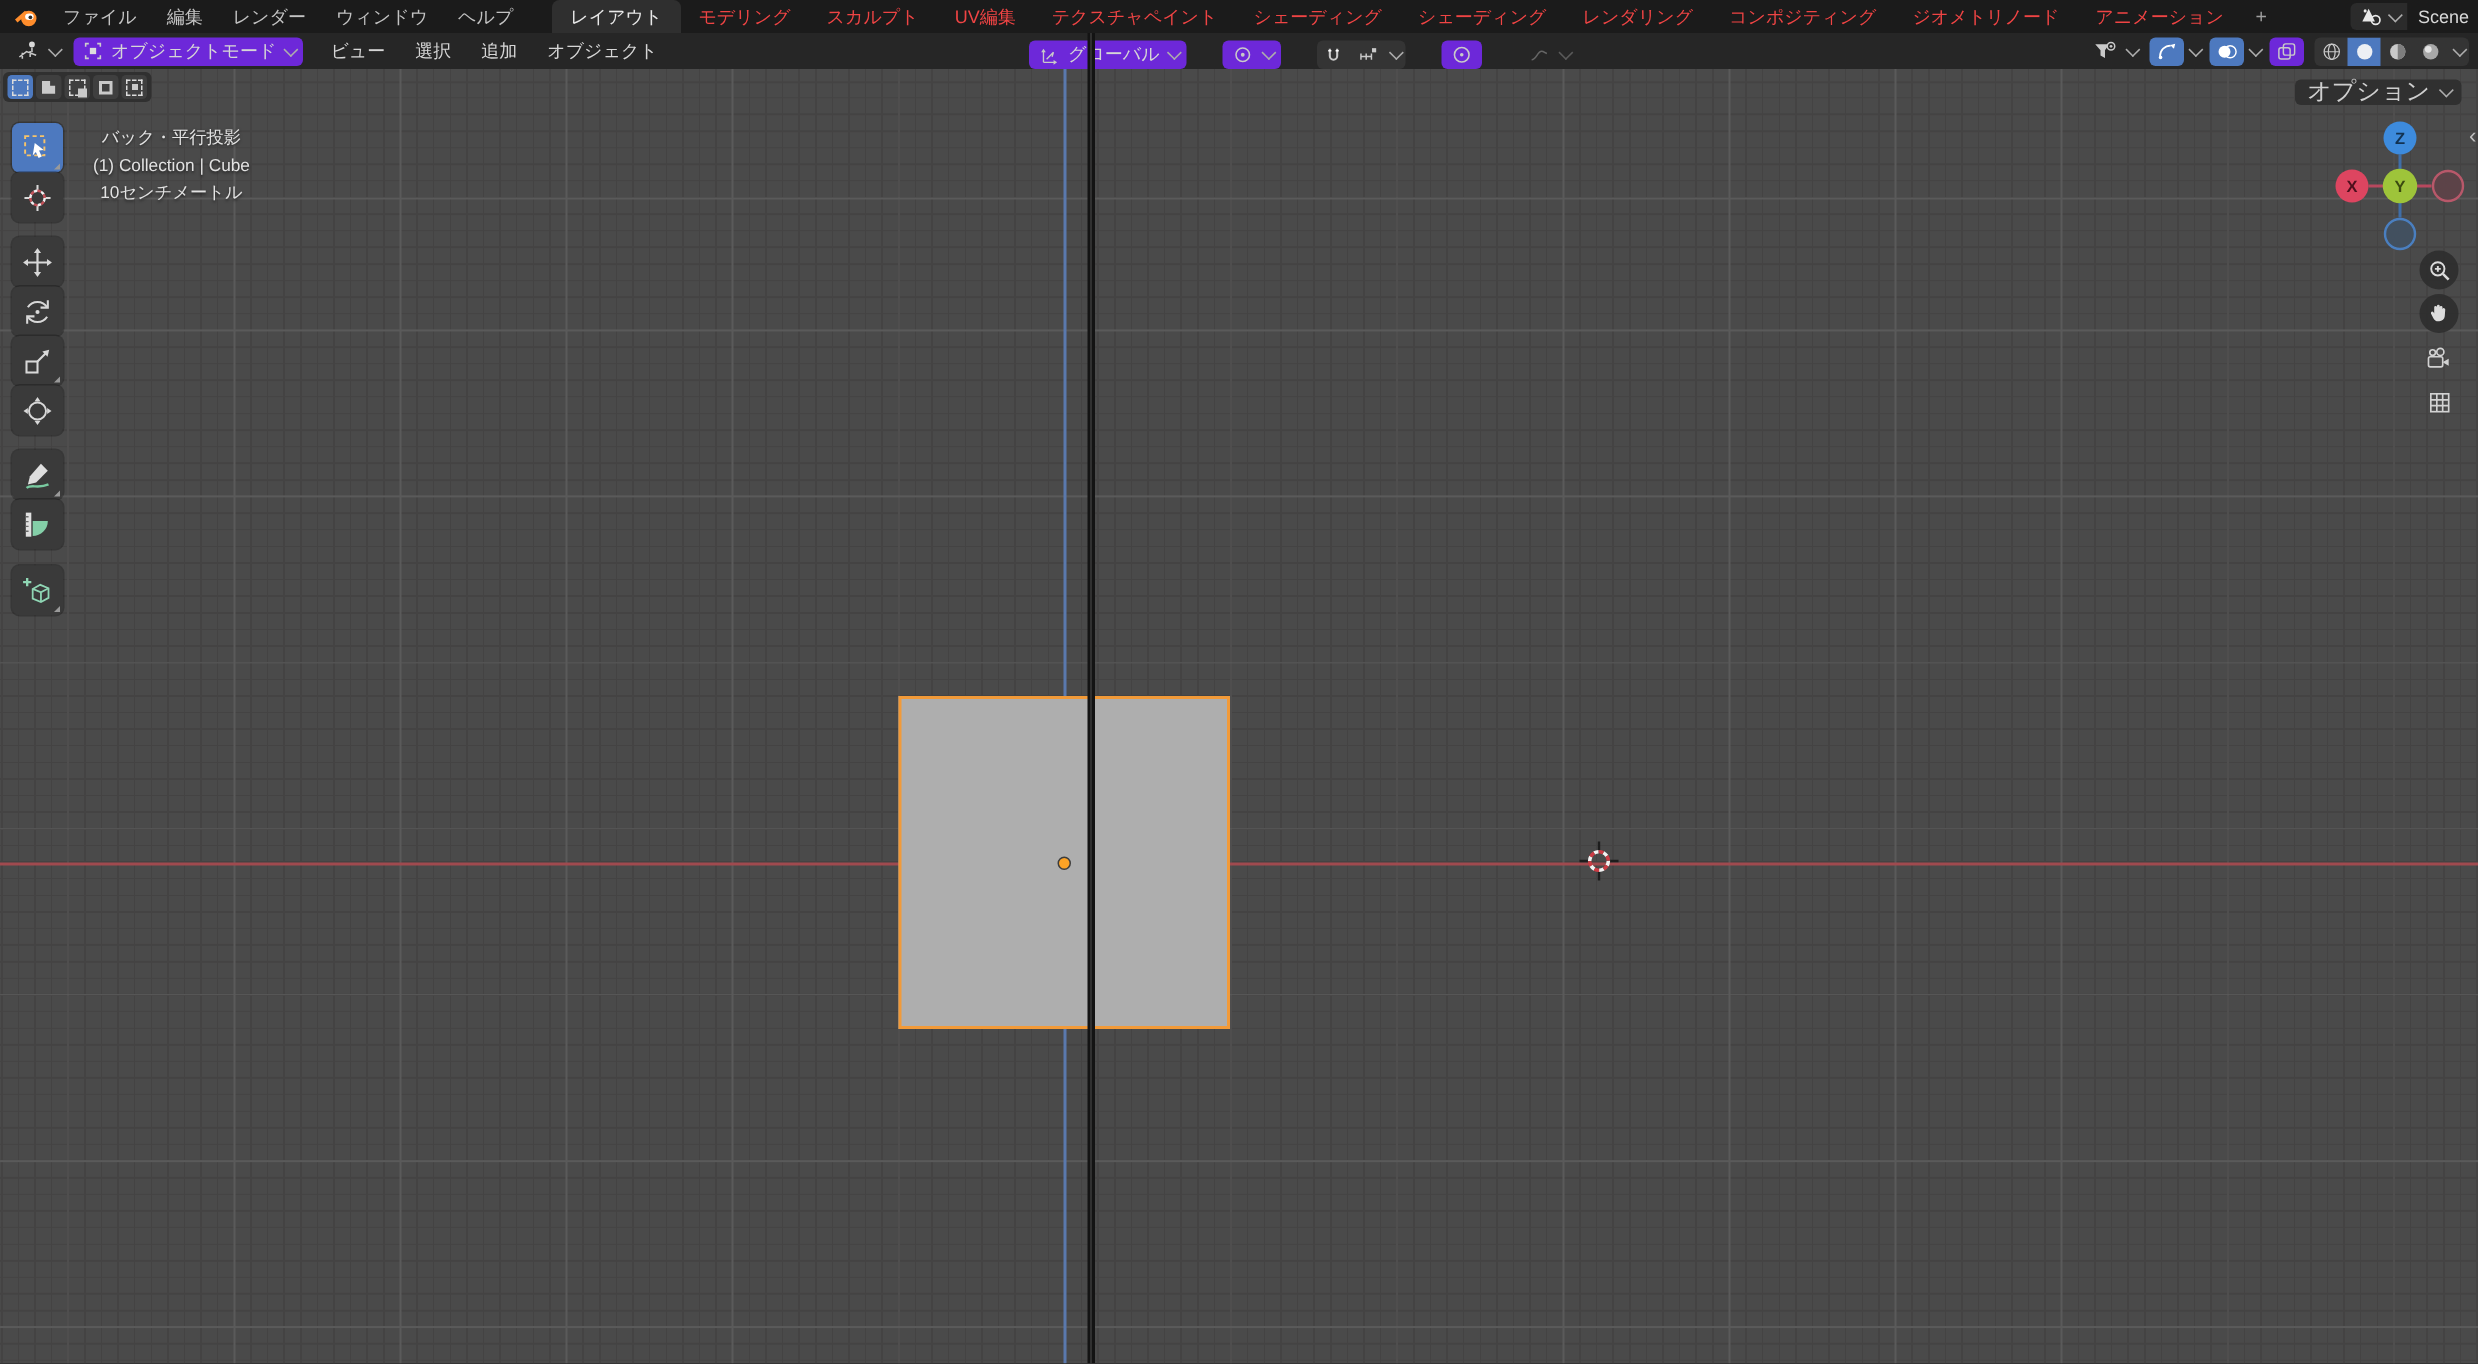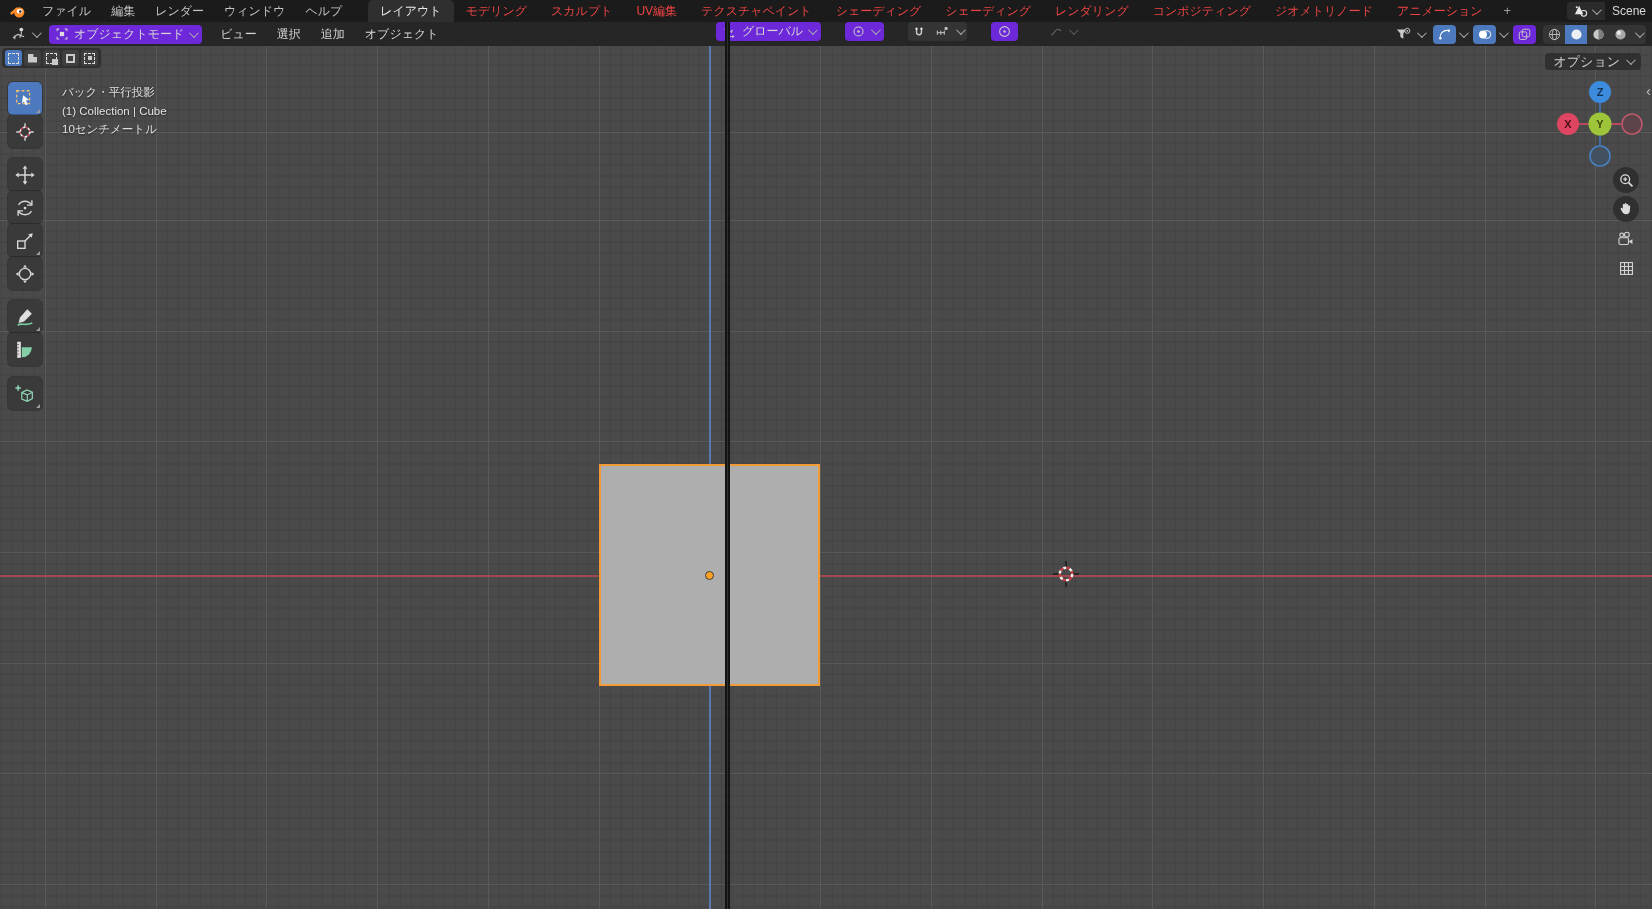--- a/index.html
+++ b/index.html
@@ -23,21 +23,21 @@
   
   .vheader{position:absolute;left:0;top:22px;width:100%;height:24px;background:#262626;
     display:flex;align-items:center;font-size:12px;color:#d6d6d6;z-index:20;}
   .hbtn{display:flex;align-items:center;gap:5px;height:19px;padding:0 6px;border-radius:4px;}
   .hbtn.bg{background:#6d28d9;}
   .hbtn.blue{background:#4d79bf;}
   .hmenu{padding:0 10px;line-height:24px;}
   .caret{width:6px;height:6px;border-right:1.4px solid #adadad;border-bottom:1.4px solid #adadad;
     transform:rotate(45deg) translateY(-2px);display:inline-block;flex:none;}
   .dim{opacity:.38;}
-  .hcenter{position:absolute;left:686px;top:0;height:24px;display:flex;align-items:flex-start;gap:24px;margin-left:30px;}
+  .hcenter{position:absolute;left:686px;top:0;height:24px;display:flex;align-items:flex-end;gap:24px;}
   .hright{position:absolute;right:6px;top:0;height:24px;display:flex;align-items:center;gap:7px;}
   .seg{display:flex;align-items:center;background:#343434;border-radius:4px;height:19px;overflow:hidden;}
   .seg .cell{width:22px;height:19px;display:flex;align-items:center;justify-content:center;}
   .seg .cell.on{background:#4d79bf;}
   .seg .cellcaret{width:15px;height:19px;display:flex;align-items:center;justify-content:center;}
   
   .viewport{position:absolute;left:0;top:46px;width:1652px;height:863px;
     background-color:#4a4a4a;
     background-image:
       repeating-linear-gradient(90deg,#5a5a5a 0 1px,transparent 1px 110.75px),
@@ -47,40 +47,40 @@
     background-position:45px 87px,45px 87px,0.7px 9.5px,0.7px 9.5px;}
   .axis-x{position:absolute;left:0;right:0;top:529px;height:2px;background:#a04a4f;z-index:1;}
   .axis-z{position:absolute;top:0;bottom:0;left:709px;width:2px;background:#5a79ad;z-index:1;}
   .cube{position:absolute;left:599px;top:418px;width:217px;height:218px;background:#aeaeae;
     border:2px solid #f29a38;z-index:2;}
   .origin{position:absolute;left:705px;top:525px;width:7px;height:7px;border-radius:50%;
     background:#fca326;border:1.5px solid #3d3d3d;z-index:3;}
   .cursor3d{position:absolute;left:1052px;top:514px;z-index:4;}
   .ovl-text{position:absolute;left:62px;top:37px;z-index:5;color:#e3e3e3;font-size:11.5px;
     text-shadow:0 1px 2px rgba(0,0,0,.55);}
-  .ovl-text div{height:18.5px;line-height:18.5px;white-space:nowrap;}
+  .ovl-text div{height:18.5px;line-height:18.5px;white-space:nowrap;text-align:center;}
   .divider{position:absolute;left:725px;top:22px;width:5px;height:887px;z-index:40;
     background:linear-gradient(90deg,#131313 0 2px,#303030 2px 3px,#131313 3px 5px);}
   
   .selmodes{position:absolute;left:2px;top:2px;display:flex;gap:2px;background:#303030;
     border-radius:4px;padding:2px 3px;z-index:6;}
   .sm{width:17px;height:16px;border-radius:3px;background:#3f3f3f;display:flex;
     align-items:center;justify-content:center;}
   .sm.active{background:#4d79bf;}
   .dashsq{width:9px;height:9px;border:1px dashed #dcdcdc;}
   .halfsq{width:9px;height:9px;background:#c9c9c9;clip-path:polygon(0 0,60% 0,60% 40%,100% 40%,100% 100%,0 100%);}
   .subsq{width:9px;height:9px;border:1px dashed #dcdcdc;position:relative;}
   .subsq i{position:absolute;right:-2px;bottom:-2px;width:6px;height:6px;background:#c9c9c9;}
   .invsq{width:9px;height:9px;background:#c9c9c9;position:relative;}
   .invsq i{position:absolute;left:2px;top:2px;width:5px;height:5px;background:#3f3f3f;}
   .intsq{width:9px;height:9px;border:1px dashed #dcdcdc;display:flex;align-items:center;justify-content:center;}
   .intsq i{width:4px;height:4px;background:#c9c9c9;}
   
   .options{position:absolute;right:11px;top:7px;height:17px;background:#303030;border-radius:4px;
-    display:flex;align-items:center;gap:6px;padding:0 8px;color:#cfcfcf;font-size:13px;z-index:6;}
+    display:flex;align-items:center;gap:6px;padding:0 8px;color:#cfcfcf;font-size:16px;z-index:6;}
   
   .toolbar{position:absolute;left:8px;top:36px;width:34px;z-index:6;}
   .tool{width:34px;height:33px;background:#3a3a3a;border-radius:5px;display:flex;
     align-items:center;justify-content:center;position:relative;box-shadow:0 0 0 1px rgba(0,0,0,.25);}
   .tool.active{background:#4d79bf;}
   .tool.gap{margin-top:10px;}
   .tool .corner{position:absolute;right:2px;bottom:2px;width:0;height:0;
     border-left:4px solid transparent;border-bottom:4px solid #9a9a9a;}
   
   .gizmo{position:absolute;left:1548px;top:26px;z-index:6;}

